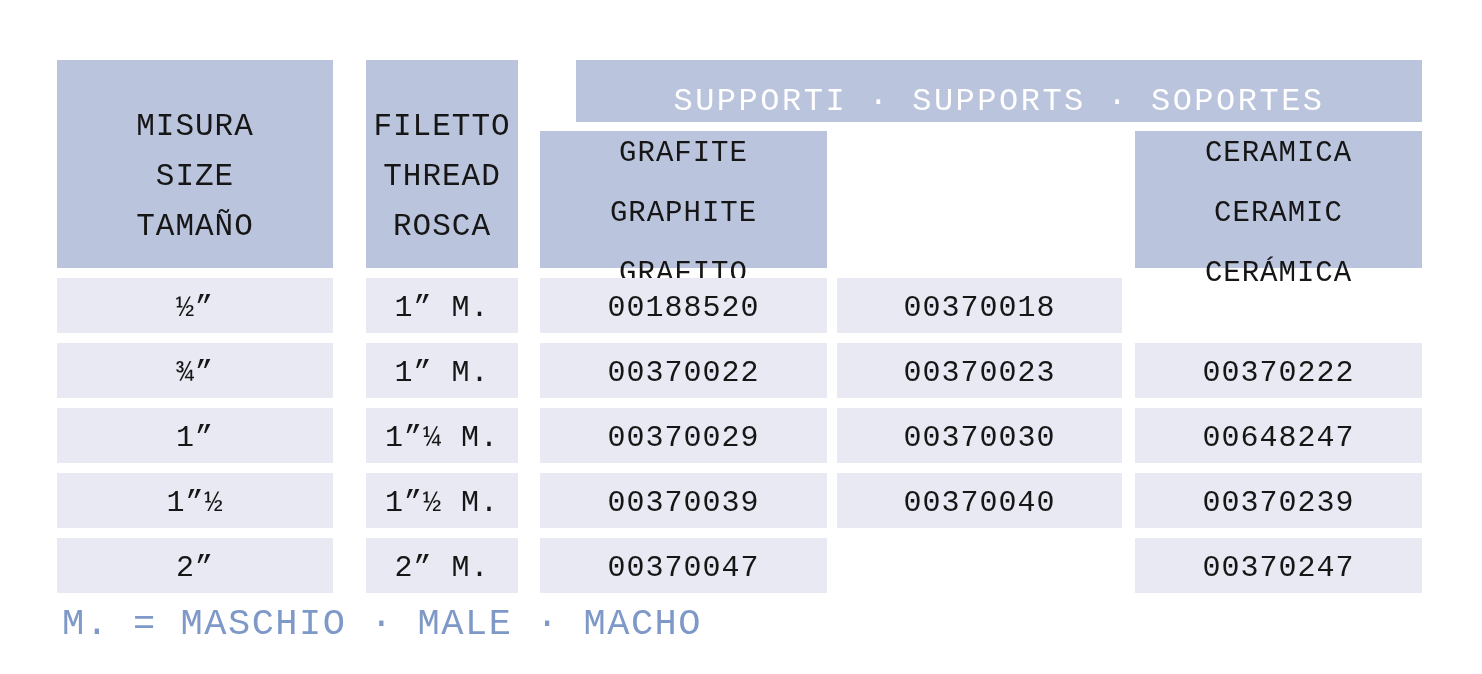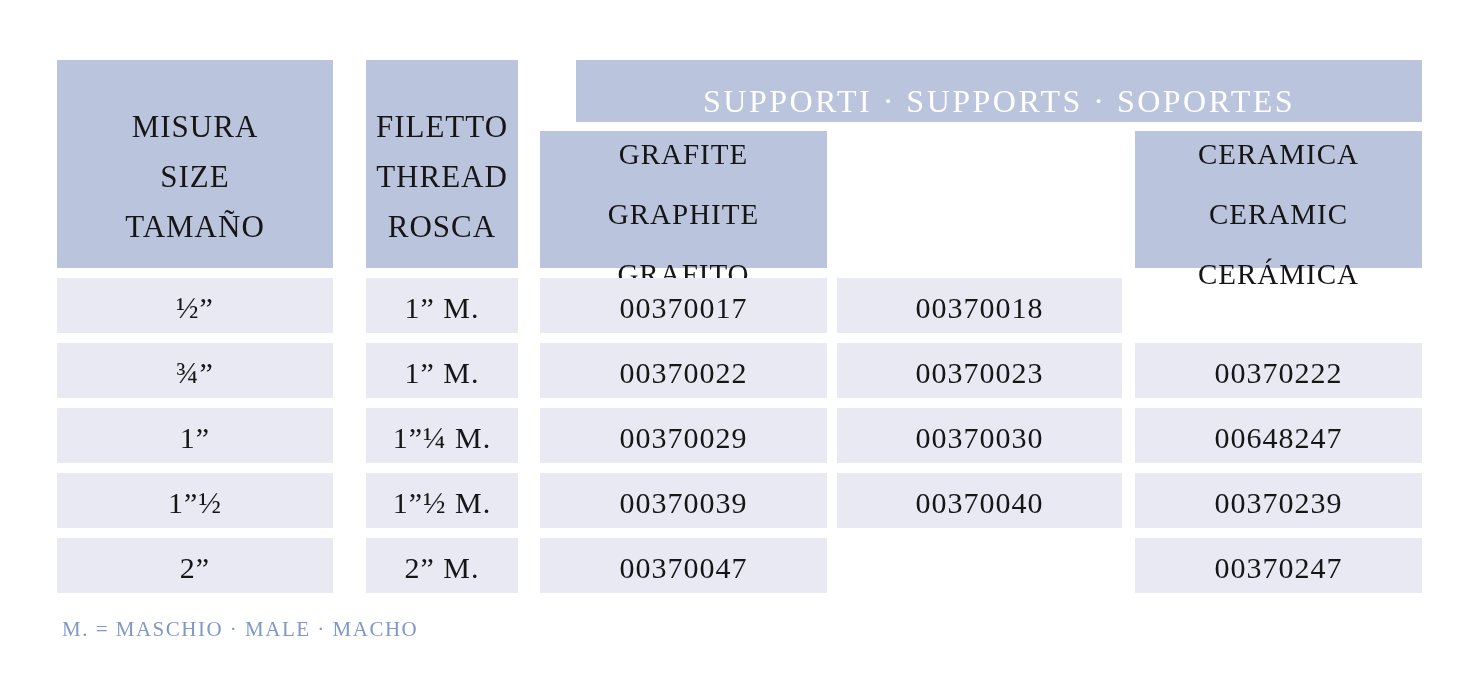--- a/index.html
+++ b/index.html
@@ -9,21 +9,21 @@
     --cell_text:#161616;
     --footnote_text:#7e99c8;
     --page_bg:#ffffff;
   }
   *{margin:0;padding:0;box-sizing:border-box;}
   html,body{background:#fff;}
   .page{
     position:relative;
     width:1482px;height:674px;
     background:var(--page_bg,#fff);
-    font-family:Liberation Serif, serif;
+    font-family:Liberation Mono, monospace;
     color:var(--cell_text,#161616);
     overflow:hidden;
   }
   .tbl{
     position:absolute;left:57px;top:60px;
     display:grid;
     grid-template-columns:276px 9px 176px 22px 287px 10px 285px 13px 287px;
     grid-template-rows:62px 9px 137px 10px 55px 10px 55px 10px 55px 10px 55px 10px 55px;
   }
   .cell{
@@ -61,22 +61,22 @@
   .c3{grid-column:5;}
   .c4{grid-column:7;}
   .c5{grid-column:9;}
   .r1{grid-row:5;}
   .r2{grid-row:7;}
   .r3{grid-row:9;}
   .r4{grid-row:11;}
   .r5{grid-row:13;}
   .data{padding-top:5px;}
   .footnote{
-    position:absolute;left:62px;top:617px;
-    font-size:21px;
+    position:absolute;left:62px;top:603px;
+    font-size:37px;
     letter-spacing:1.5px;
     color:var(--footnote_text,#7e99c8);
   }
 </style>
 </head>
 <body>
 
 <div class="page">
 
   <div class="tbl">
@@ -90,21 +90,21 @@
     <div class="cell hdr sup">SUPPORTI · SUPPORTS · SOPORTES</div>
     <div class="cell hdr sub c3">GRAFITE
 GRAPHITE
 GRAFITO</div>
     <div class="cell hdr sub c5">CERAMICA
 CERAMIC
 CERÁMICA</div>
 
     <div class="cell data r1 c1">½”</div>
     <div class="cell data r1 c2">1” M.</div>
-    <div class="cell data r1 c3">00370017</div>
+    <div class="cell data r1 c3">00188520</div>
     <div class="cell data r1 c4">00370018</div>
     <div class="cell data r1 c5 blank"></div>
 
     <div class="cell data r2 c1">¾”</div>
     <div class="cell data r2 c2">1” M.</div>
     <div class="cell data r2 c3">00370022</div>
     <div class="cell data r2 c4">00370023</div>
     <div class="cell data r2 c5">00370222</div>
 
     <div class="cell data r3 c1">1”</div>

